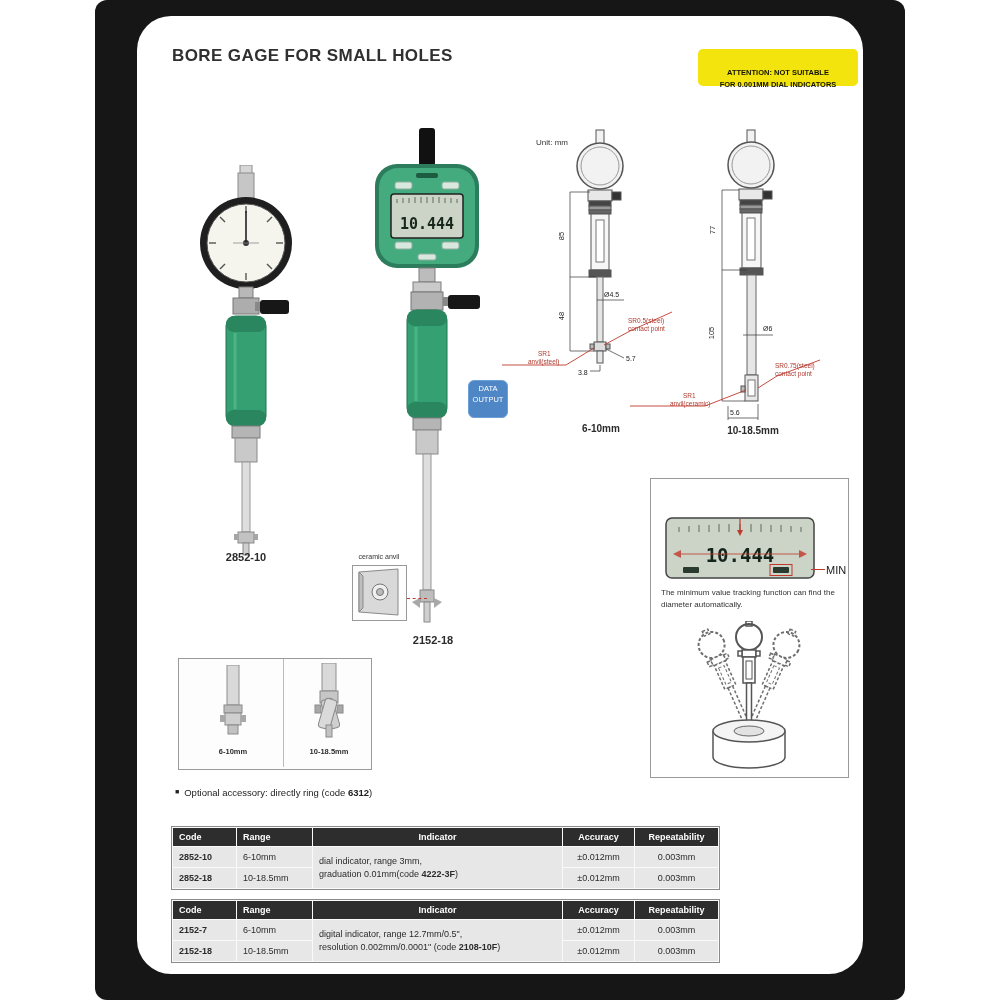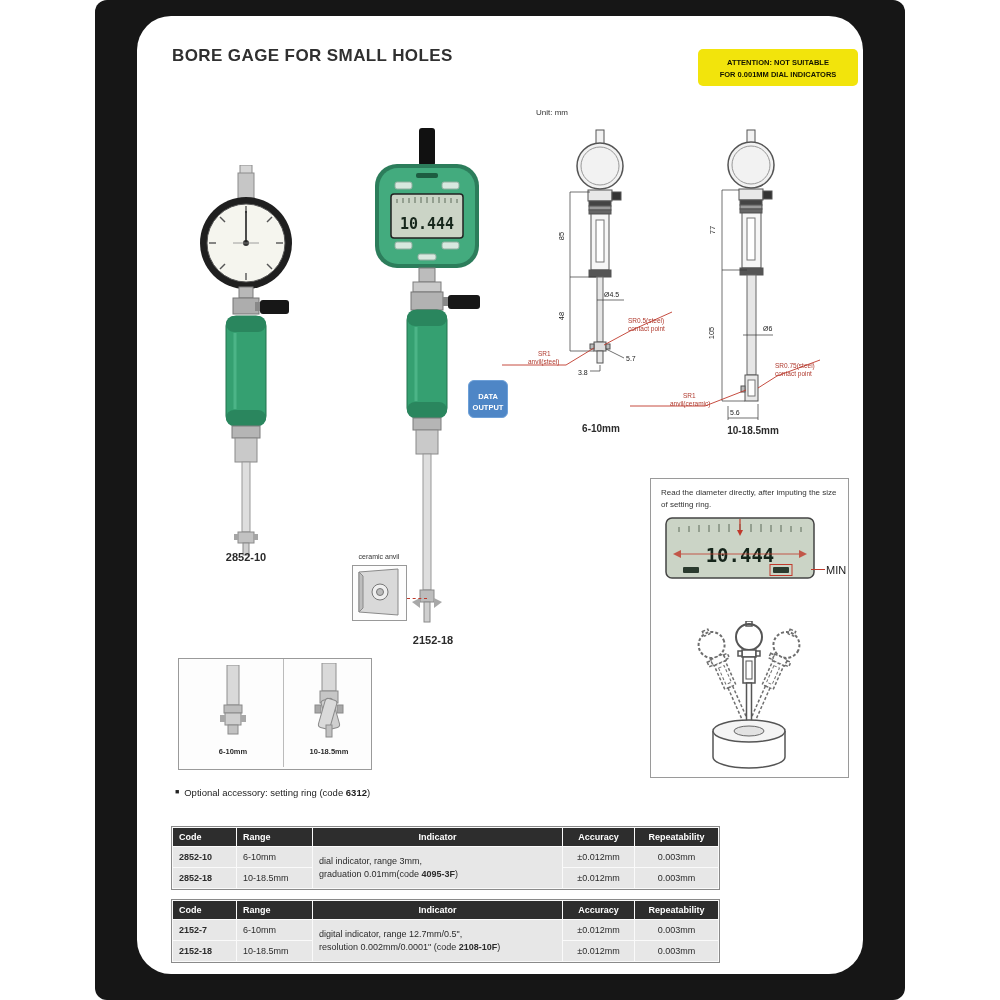--- a/index.html
+++ b/index.html
@@ -5,28 +5,28 @@
   html,body{margin:0;padding:0;background:#ffffff;}
   #stage{position:relative;width:1000px;height:1000px;overflow:hidden;
          font-family:"Liberation Sans",sans-serif;color:#2b2b2b;background:#fff;}
   .abs{position:absolute;}
   
   #frame{left:95px;top:0;width:810px;height:1000px;background:#161616;border-radius:12px;}
   #card{left:137px;top:16px;width:726px;height:958px;background:#ffffff;border-radius:34px;}
   
   #title{left:172px;top:46px;font-size:17px;font-weight:bold;letter-spacing:.4px;color:#303030;}
   #warnbox{left:698px;top:49px;width:160px;height:37px;background:#f2e40c;border-radius:5px;
-           text-align:center;font-size:7.5px;font-weight:bold;color:#141400;line-height:1.6;padding-top:8px;box-sizing:border-box;}
+           text-align:center;font-size:7.5px;font-weight:bold;color:#141400;line-height:1.6;padding-top:18px;box-sizing:border-box;}
   
   .prodlabel{font-size:11px;font-weight:bold;text-align:center;color:#2b2b2b;}
   .cap{font-size:10px;font-weight:bold;text-align:center;color:#2b2b2b;}
   .tinylabel{font-size:7px;text-align:center;color:#333;}
   #dataoutput{left:468px;top:380px;width:40px;height:38px;background:#4e86c6;border:1px solid #6ea0d8;
-              border-radius:6px;color:#fff;font-size:7.5px;font-weight:bold;text-align:center;
-              line-height:1.5;padding-top:10px;box-sizing:border-box;}
+              border-radius:6px;color:#fff;font-size:7.5px;font-weight:normal;text-align:center;
+              line-height:1.5;padding-top:2px;box-sizing:border-box;}
   #ceramicbox{left:352px;top:565px;width:53px;height:54px;background:#fdfdfd;border:1px solid #999;}
   #ceramicline{left:407px;top:598px;width:20px;border-top:1px dashed #c0392b;}
   
   #infobox{left:650px;top:478px;width:197px;height:298px;border:1px solid #9a9a9a;background:#fff;}
   #infobox p{position:absolute;margin:0;font-size:8px;line-height:1.45;color:#333;}
   #minline{position:absolute;left:160px;top:90px;width:14px;border-top:1px solid #c0392b;}
   #minlabel{position:absolute;left:175px;top:85px;font-size:11px;color:#222;}
   
   #tipsbox{left:178px;top:658px;width:192px;height:110px;border:1px solid #9a9a9a;background:#fdfdfd;}
   #tipsdivider{position:absolute;left:104px;top:0;width:0;height:108px;border-left:1px solid #bbb;}
@@ -165,21 +165,21 @@
   <div class="abs" id="ceramicbox">
     <svg width="51" height="52" viewBox="0 0 51 52">
       <polygon points="6,6 45,3 45,49 6,46" fill="#d9d9d9" stroke="#8a8a8a"></polygon>
       <polygon points="6,6 10,10 10,42 6,46" fill="#bdbdbd" stroke="#8a8a8a"></polygon>
       <circle cx="27" cy="26" r="8" fill="#efefef" stroke="#777"></circle>
       <circle cx="27" cy="26" r="3.5" fill="#bbb" stroke="#777"></circle>
     </svg>
   </div>
   <div class="abs" id="ceramicline"></div>
 
-  <div class="abs tinylabel" style="left:536px;top:108px;width:60;font-size:8px;text-align:left">Unit: mm</div>
+  <div class="abs tinylabel" style="left:536px;top:138px;width:60;font-size:8px;text-align:left">Unit: mm</div>
   <svg class="abs" style="left:500px;top:118px" width="175" height="320" viewBox="0 0 175 320">
     <g fill="#f2f2f2" stroke="#555">
       <rect x="96" y="12" width="8" height="16"></rect>
       <circle cx="100" cy="48" r="23" stroke-width="1.5"></circle>
       <circle cx="100" cy="48" r="19" fill="none" stroke="#999"></circle>
       <rect x="88" y="72" width="24" height="11" fill="#e8e8e8"></rect>
       <rect x="112" y="74" width="9" height="8" fill="#333"></rect>
       <rect x="89" y="83" width="22" height="5" fill="#444"></rect>
       <rect x="89" y="88" width="22" height="4" fill="#999"></rect>
       <rect x="89" y="92" width="22" height="4" fill="#666"></rect>
@@ -254,21 +254,20 @@
       <polyline points="15,288 90,288 131,272" fill="none" stroke="#c0392b" stroke-width=".9"></polyline>
       <text x="160" y="250" font-size="6.5" fill="#b03a2e">SR0.75(steel)</text>
       <text x="160" y="258" font-size="6.5" fill="#b03a2e">contact point</text>
       <text x="68" y="280" font-size="6.5" fill="#b03a2e">SR1</text>
       <text x="55" y="288" font-size="6.5" fill="#b03a2e">anvil(ceramic)</text>
     </g>
   </svg>
   <div class="abs cap" style="left:713px;top:425px;width:80px">10-18.5mm</div>
 
   <div class="abs" id="infobox">
-    <p style="left:10px;top:8px;width:176px">Read the diameter directly, after imputing the size of setting ring.</p>
 
     <svg style="position:absolute;left:14px;top:38px" width="150" height="62" viewBox="0 0 150 62">
       <rect x="1" y="1" width="148" height="60" rx="6" fill="#cbd4c6" stroke="#444" stroke-width="1.5"></rect>
       <g stroke="#42523f" stroke-width=".8">
         <line x1="14" y1="10" x2="14" y2="15"></line>
           <line x1="24" y1="9" x2="24" y2="15"></line>
         <line x1="34" y1="8" x2="34" y2="15"></line>
           <line x1="44" y1="8" x2="44" y2="15"></line>
         <line x1="54" y1="7" x2="54" y2="15"></line>
           <line x1="64" y1="7" x2="64" y2="15"></line>
@@ -288,20 +287,21 @@
         <polygon points="8,37 16,33 16,41" fill="#c0392b" stroke="none"></polygon>
         <polygon points="142,37 134,33 134,41" fill="#c0392b" stroke="none"></polygon>
       </g>
       <rect x="18" y="50" width="16" height="6" rx="1" fill="#2a3a2e"></rect>
       <rect x="108" y="50" width="16" height="6" rx="1" fill="#2a3a2e"></rect>
       <rect x="105" y="47.5" width="22" height="11" fill="none" stroke="#c0392b"></rect>
     </svg>
     <div id="minline"></div>
     <div id="minlabel">MIN</div>
 
+    <p style="left:10px;top:108px;width:180px">The minimum value tracking function can find the diameter automatically.</p>
 
     <svg style="position:absolute;left:20px;top:142px" width="156" height="150" viewBox="0 0 156 150">
       <defs>
         <g id="sg-gage" fill="#fdfdfd" stroke="#555" stroke-width="1.5">
           <rect x="75" y="0" width="6" height="5"></rect>
           <circle cx="78" cy="16" r="13" fill="none" stroke-width="2"></circle>
           <rect x="71" y="29" width="14" height="7"></rect>
           <rect x="67" y="30" width="4" height="5"></rect>
           <rect x="85" y="30" width="4" height="5"></rect>
           <rect x="72" y="36" width="12" height="26"></rect>
@@ -346,21 +346,21 @@
       </g>
       <rect x="12" y="42" width="6" height="8" fill="#a8a8a8" stroke="#8a8a8a"></rect>
       <rect x="34" y="42" width="6" height="8" fill="#a8a8a8" stroke="#8a8a8a"></rect>
       <rect x="23" y="62" width="6" height="12" fill="#c2c2c2" stroke="#8a8a8a"></rect>
     </svg>
     <div class="tipcap" style="left:16px;top:88px;width:76px">6-10mm</div>
     <div class="tipcap" style="left:110px;top:88px;width:80px">10-18.5mm</div>
   </div>
 
   <div class="abs" id="accessory">
-    <span class="bullet">■</span><span>Optional accessory: setting ring (code </span><b>6312</b><span>)</span>
+    <span class="bullet">■</span><span>Optional accessory: directly ring (code </span><b>6312</b><span>)</span>
   </div>
 
   <table class="spec" id="table1">
     <colgroup>
         <col style="width:64px">
         <col style="width:76px">
         <col style="width:250px">
         <col style="width:72px">
         <col style="width:84px">
       </colgroup>
@@ -370,21 +370,21 @@
       <th class="cL">Range</th>
       <th class="cC">Indicator</th>
       <th class="cC">Accuracy</th>
       <th class="cC">Repeatability</th>
     </tr>
     <tr>
       <td class="cL codecell">2852-10</td>
       <td class="cL">6-10mm</td>
       <td class="cL ind" rowspan="2">
         <div>dial indicator, range 3mm,</div>
-        <div><span>graduation 0.01mm(code </span><b>4095-3F</b><span>)</span></div>
+        <div><span>graduation 0.01mm(code </span><b>4222-3F</b><span>)</span></div>
       </td>
       <td class="cC">±0.012mm</td>
       <td class="cC">0.003mm</td>
     </tr>
     <tr>
       <td class="cL codecell">2852-18</td>
       <td class="cL">10-18.5mm</td>
       <td class="cC">±0.012mm</td>
       <td class="cC">0.003mm</td>
     </tr>

